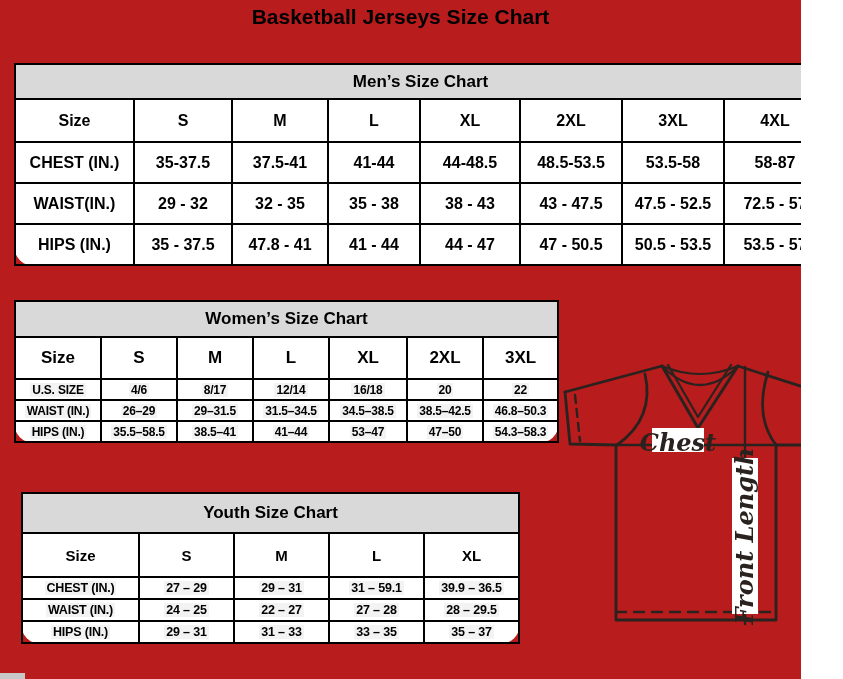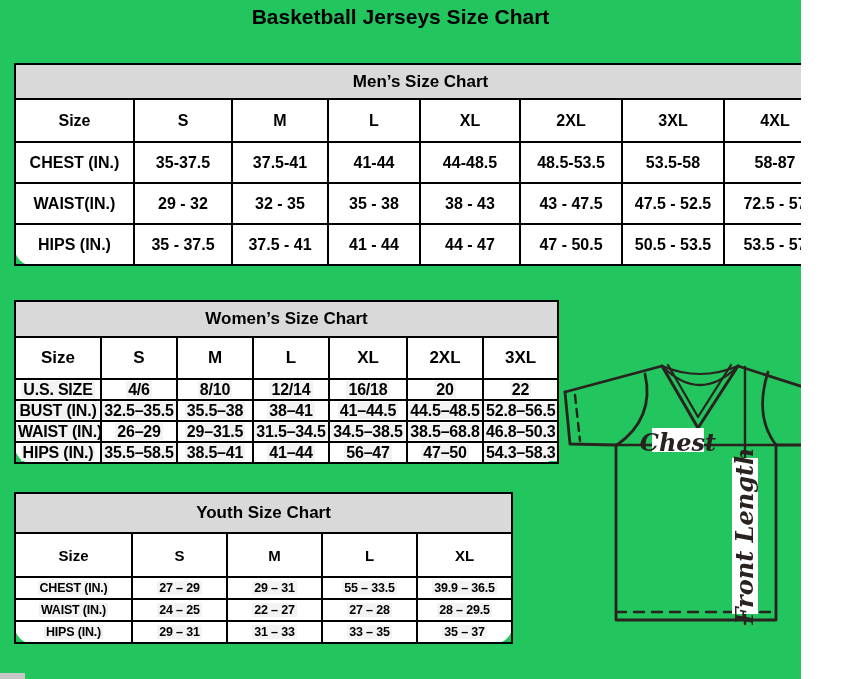--- a/index.html
+++ b/index.html
@@ -1,37 +1,37 @@
 <!DOCTYPE html>
 <html><head>
 <meta charset="utf-8">
 <style>
   html,body{margin:0;padding:0;background:#fff;}
-  #canvas{position:relative;width:801px;height:679px;background:#22c55e;overflow:hidden;
+  #canvas{position:relative;width:801px;height:679px;background:#b91c1c;overflow:hidden;
           font-family:"Liberation Sans",sans-serif;color:#000;}
   #page-title{position:absolute;top:5px;left:0;right:0;text-align:center;
               font-size:21px;font-weight:700;}
   table.t{position:absolute;border-collapse:collapse;table-layout:fixed;background:#fff;border-radius:20px;}
   table.t td{border:2px solid #000;text-align:center;vertical-align:middle;
              font-weight:700;padding:0;overflow:hidden;white-space:nowrap;}
   tr.band td{background:#d9d9d9;font-size:17px;}
   
   #men{left:14px;top:63px;width:811px;}
   #men tr.band td{height:33px;}
   #men tr.head td{height:41px;font-size:16px;}
   #men tr.data td{height:39px;font-size:16px;}
   #men td.lbl{font-size:15px;}
   
   #women{left:14px;top:300px;width:543px;}
   #women tr.band td{height:34px;}
   #women tr.head td{height:40px;font-size:17px;}
-  #women tr.data td{height:19px;font-size:16px;letter-spacing:-0.2px;margin-left:36px;}
+  #women tr.data td{height:19px;font-size:12px;letter-spacing:-0.2px;margin-left:36px;}
   #women td.lbl{font-size:12px;}
   
-  #youth{left:14px;top:492px;width:497px;padding-left:19px;}
+  #youth{left:21px;top:492px;width:497px;padding-left:19px;}
   #youth tr.band td{height:38px;}
   #youth tr.head td{height:42px;font-size:15px;}
   #youth tr.data td{height:20px;font-size:12.5px;letter-spacing:-0.2px;}
   #youth td.lbl{font-size:12px;}
   span.hl{background:#f3f3f3;padding:0 2px;}
   
   #jersey{position:absolute;left:558px;top:360px;text-decoration:underline;}
   .measure-text{font-family:"DejaVu Serif","Liberation Serif",serif;
                 font-style:italic;font-weight:700;fill:#2a221f;}
   
@@ -87,21 +87,21 @@
       <td>32 - 35</td>
       <td>35 - 38</td>
       <td>38 - 43</td>
       <td>43 - 47.5</td>
       <td>47.5 - 52.5</td>
       <td>72.5 - 57</td>
     </tr>
     <tr class="data">
       <td class="lbl">HIPS (IN.)</td>
       <td>35 - 37.5</td>
-      <td>37.5 - 41</td>
+      <td>47.8 - 41</td>
       <td>41 - 44</td>
       <td>44 - 47</td>
       <td>47 - 50.5</td>
       <td>50.5 - 53.5</td>
       <td>53.5 - 57</td>
     </tr>
   </tbody>
     </table>
 
   <table class="t" id="women">
@@ -123,50 +123,41 @@
       <td>S</td>
       <td>M</td>
       <td>L</td>
       <td>XL</td>
       <td>2XL</td>
       <td>3XL</td>
     </tr>
     <tr class="data">
       <td class="lbl"><span class="hl">U.S. SIZE</span></td>
       <td><span class="hl">4/6</span></td>
-      <td><span class="hl">8/10</span></td>
+      <td><span class="hl">8/17</span></td>
       <td><span class="hl">12/14</span></td>
       <td><span class="hl">16/18</span></td>
       <td><span class="hl">20</span></td>
       <td><span class="hl">22</span></td>
-    </tr>
-    <tr class="data">
-      <td class="lbl"><span class="hl">BUST (IN.)</span></td>
-      <td><span class="hl">32.5–35.5</span></td>
-      <td><span class="hl">35.5–38</span></td>
-      <td><span class="hl">38–41</span></td>
-      <td><span class="hl">41–44.5</span></td>
-      <td><span class="hl">44.5–48.5</span></td>
-      <td><span class="hl">52.8–56.5</span></td>
     </tr>
     <tr class="data">
       <td class="lbl"><span class="hl">WAIST (IN.)</span></td>
       <td><span class="hl">26–29</span></td>
       <td><span class="hl">29–31.5</span></td>
       <td><span class="hl">31.5–34.5</span></td>
       <td><span class="hl">34.5–38.5</span></td>
-      <td><span class="hl">38.5–68.8</span></td>
+      <td><span class="hl">38.5–42.5</span></td>
       <td><span class="hl">46.8–50.3</span></td>
     </tr>
     <tr class="data">
       <td class="lbl"><span class="hl">HIPS (IN.)</span></td>
       <td><span class="hl">35.5–58.5</span></td>
       <td><span class="hl">38.5–41</span></td>
       <td><span class="hl">41–44</span></td>
-      <td><span class="hl">56–47</span></td>
+      <td><span class="hl">53–47</span></td>
       <td><span class="hl">47–50</span></td>
       <td><span class="hl">54.3–58.3</span></td>
     </tr>
   </tbody>
     </table>
 
   <table class="t" id="youth">
     <colgroup>
       <col style="width:117px">
         <col style="width:95px">
@@ -182,21 +173,21 @@
       <td>Size</td>
       <td>S</td>
       <td>M</td>
       <td>L</td>
       <td>XL</td>
     </tr>
     <tr class="data">
       <td class="lbl"><span class="hl">CHEST (IN.)</span></td>
       <td><span class="hl">27 – 29</span></td>
       <td><span class="hl">29 – 31</span></td>
-      <td><span class="hl">55 – 33.5</span></td>
+      <td><span class="hl">31 – 59.1</span></td>
       <td><span class="hl">39.9 – 36.5</span></td>
     </tr>
     <tr class="data">
       <td class="lbl"><span class="hl">WAIST (IN.)</span></td>
       <td><span class="hl">24 – 25</span></td>
       <td><span class="hl">22 – 27</span></td>
       <td><span class="hl">27 – 28</span></td>
       <td><span class="hl">28 – 29.5</span></td>
     </tr>
     <tr class="data">

